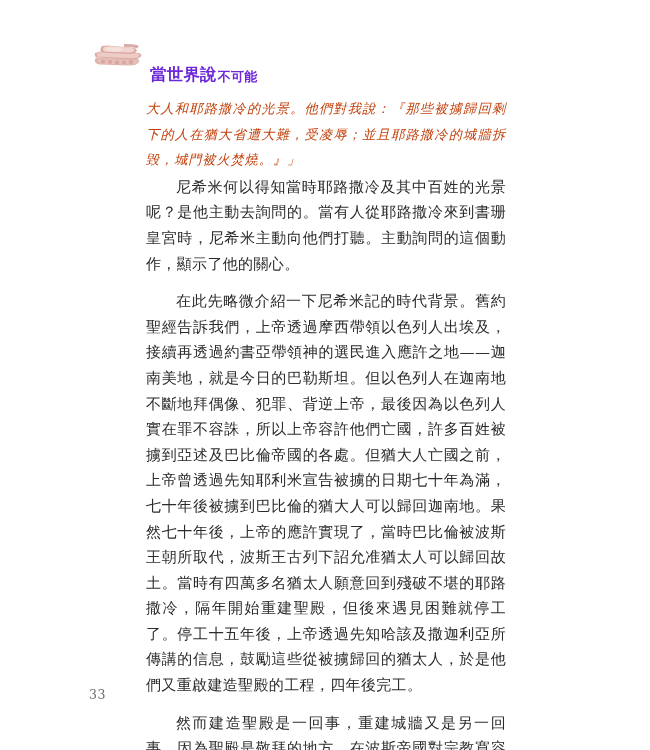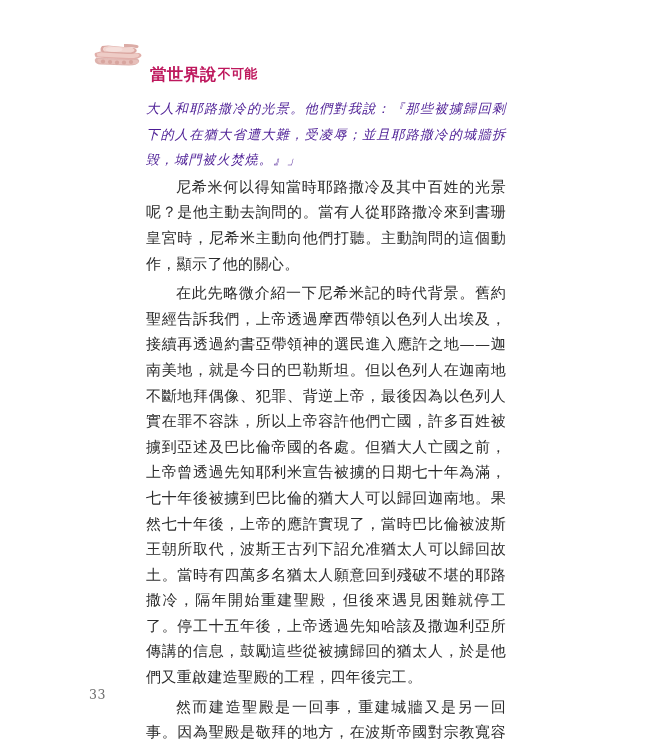--- a/index.html
+++ b/index.html
@@ -33,23 +33,23 @@
   .tank-icon {
     width: 52px;
     height: 30px;
     flex: 0 0 auto;
     display: block;
     opacity: .92;
   }
 
   .header-title {
     display: flex;
-    align-items: flex-start;
+    align-items: flex-end;
     white-space: nowrap;
-    color: #be185d;
+    color: #6d28d9;
     font-family: "DejaVu Serif", "Liberation Serif", serif;
     font-weight: 700;
     letter-spacing: .2px;
     margin-top: 44px;
   }
   .header-title .big {
     font-size: 16.5px;
     line-height: 1;
   }
   .header-title .small {
@@ -74,33 +74,33 @@
     text-align: justify;
     text-justify: inter-character;
     letter-spacing: .35px;
     word-break: break-all;
   }
 
   
   .para.quote {
     font-family: "DejaVu Serif", "Liberation Serif", serif;
     font-style: italic;
-    color: #4c1d95;
+    color: #c2410c;
     font-size: 13.2px;
     letter-spacing: .9px;
     line-height: 25.6px;
   }
 
   
   .para.body {
     text-indent: 2em;
   }
 
   .para + .para {
-    margin-top: 4px;
+    margin-top: 12px;
   }
 
   
   .para.gap-before {
     margin-top: 2px;
   }
 
   
   .folio {
     position: absolute;

